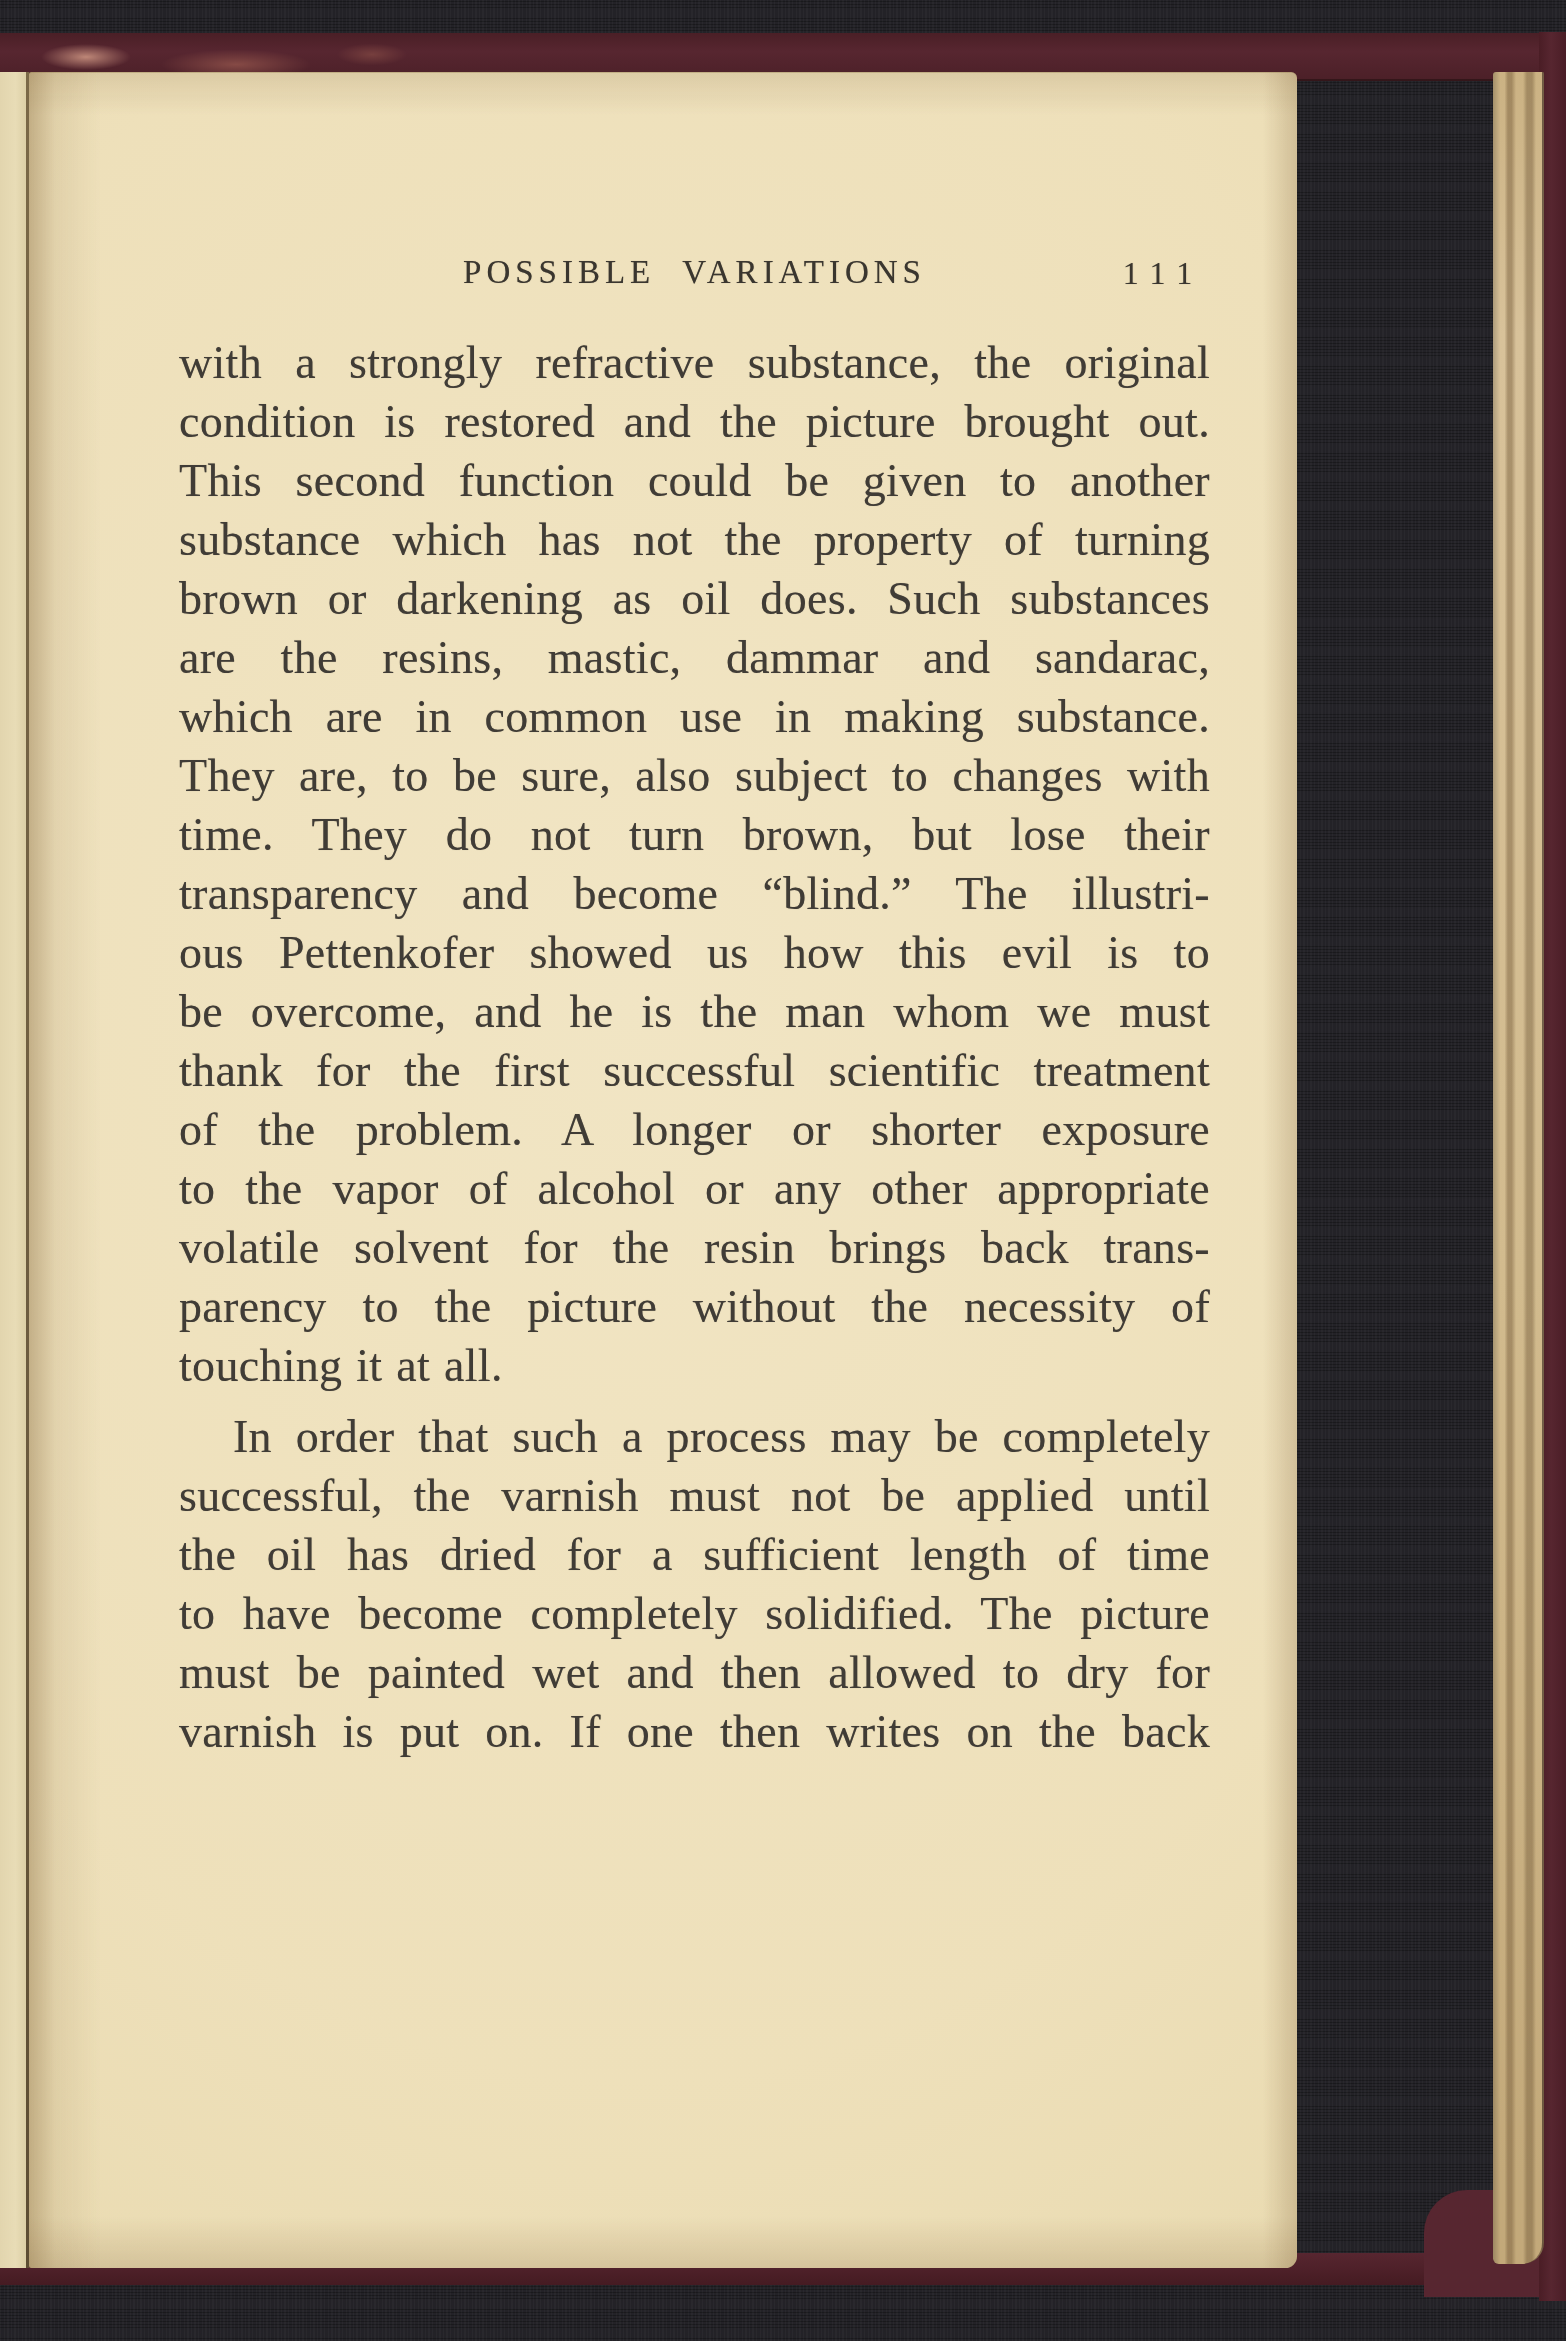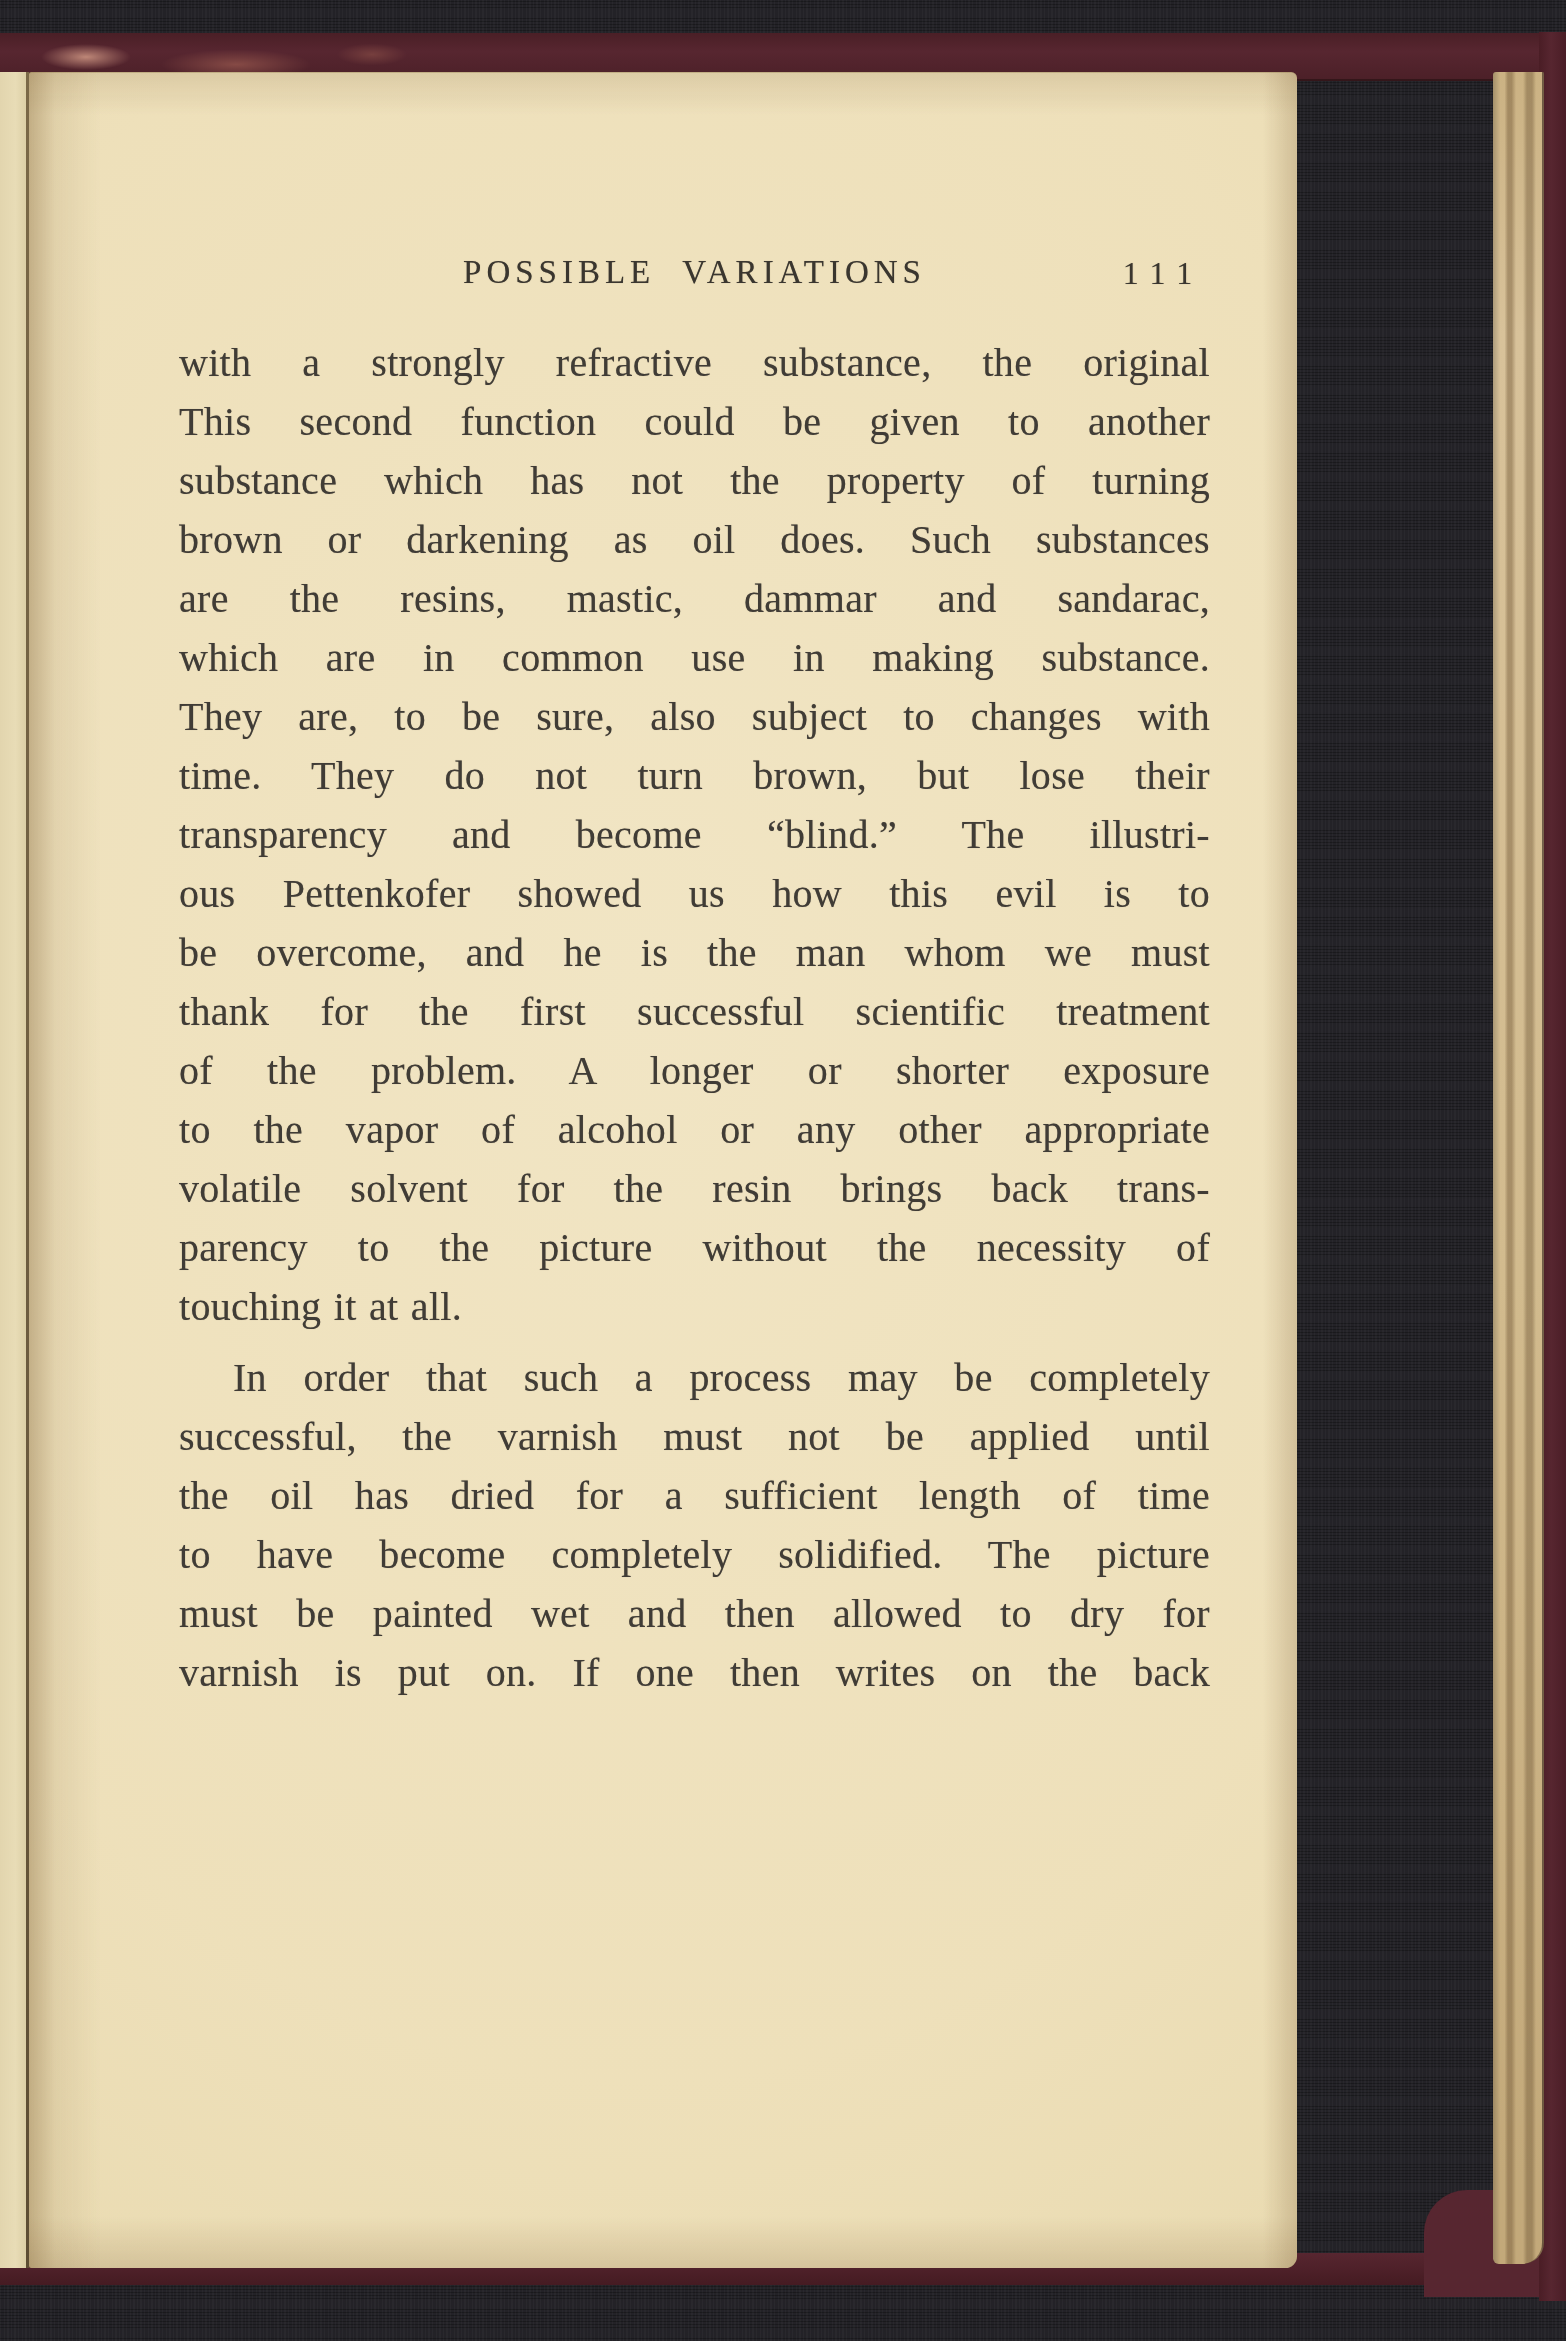--- a/index.html
+++ b/index.html
@@ -57,21 +57,21 @@
   
   .running-head{position:absolute;left:150px;top:176px;width:1031px;height:47px;
     line-height:47px;color:var(--ink-header,#3a362f);}
   .head-title{display:block;text-align:center;font-size:33px;letter-spacing:5px;
     word-spacing:14.3px;text-shadow:0 0 0.7px rgba(55,50,40,.5);}
   .page-num{position:absolute;right:5.7px;top:1.4px;font-size:32px;letter-spacing:12px;
     text-shadow:0 0 0.7px rgba(55,50,40,.5);margin-left:30px;}
 
   
   .text-block{position:absolute;left:150px;top:260px;width:1031px;
-    color:var(--ink,#403c36);font-size:40px;letter-spacing:0.3px;word-spacing:2.1px;
+    color:var(--ink,#403c36);font-size:46px;letter-spacing:0.3px;word-spacing:2.1px;
     text-shadow:0 0 0.7px rgba(62,56,45,.45);}
   .line{height:59px;line-height:59px;text-align:justify;text-align-last:justify;}
   .line.no-stretch{text-align-last:left;}
   .line.indent{text-indent:54px;}
   .para + .para{margin-top:11.5px;}
 </style>
 </head>
 <body>
 
 <div class="scene">
@@ -85,20 +85,21 @@
   <div class="deckle"></div>
 
   <div class="page">
     <div class="running-head">
       <span class="head-title">POSSIBLE VARIATIONS</span>
       <span class="page-num">111</span>
     </div>
     <div class="text-block" id="text-block">
         <div class="para">
           <div class="line">with a strongly refractive substance, the original</div>
+          <div class="line">condition is restored and the picture brought out.</div>
           <div class="line">This second function could be given to another</div>
           <div class="line">substance which has not the property of turning</div>
           <div class="line">brown or darkening as oil does. Such substances</div>
           <div class="line">are the resins, mastic, dammar and sandarac,</div>
           <div class="line">which are in common use in making substance.</div>
           <div class="line">They are, to be sure, also subject to changes with</div>
           <div class="line">time. They do not turn brown, but lose their</div>
           <div class="line">transparency and become “blind.” The illustri-</div>
           <div class="line">ous Pettenkofer showed us how this evil is to</div>
           <div class="line">be overcome, and he is the man whom we must</div>

